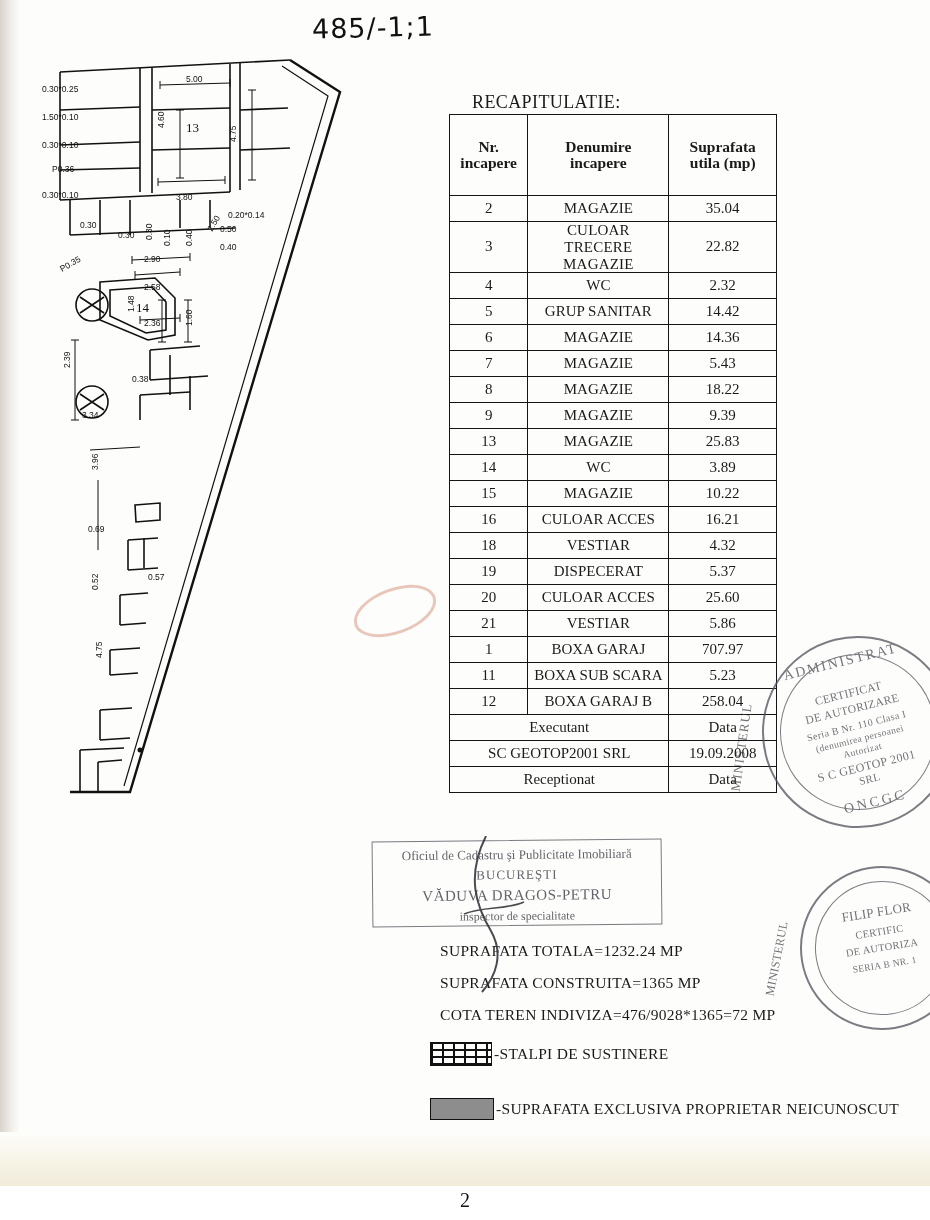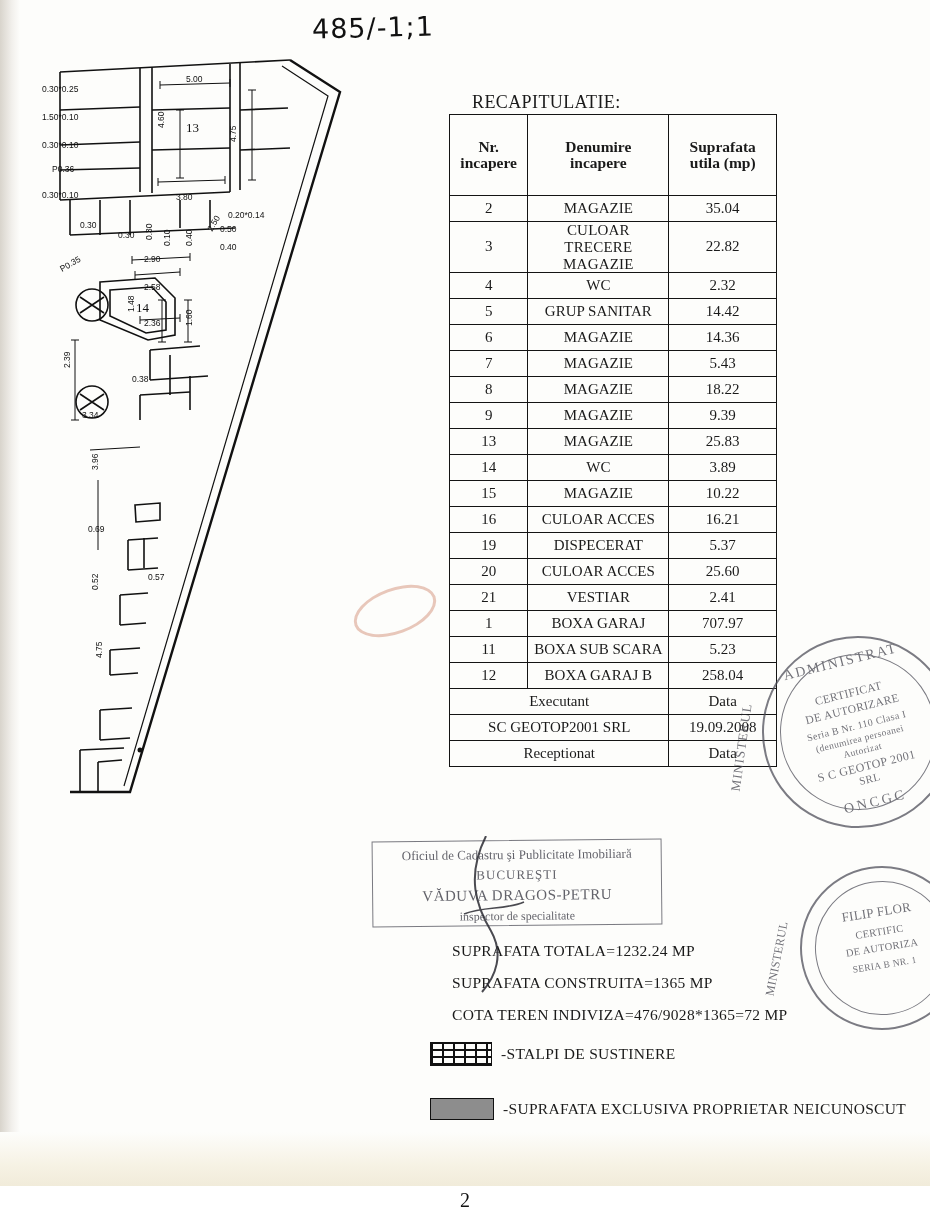--- a/index.html
+++ b/index.html
@@ -122,34 +122,33 @@
   .span2 { text-align: center; }
   .exec-label { text-align: left; padding-left: 8px; font-size: 16px; }
 
   
   .bottom-text {
     position: absolute;
     left: 440px;
     font-size: 15.5px;
     letter-spacing: .3px;
     white-space: nowrap;
-    margin-left: 12px;
   }
   .bt1 { top: 942px; }
   .bt2 { top: 974px; }
   .bt3 { top: 1006px; }
 
   .legend {
     position: absolute;
     left: 430px;
     font-size: 15.5px;
     letter-spacing: .3px;
     display: flex;
     align-items: center;
-    gap: 7px;
+    gap: 0px;
     white-space: nowrap;
   }
   .lg1 { top: 1042px; }
   .lg2 { top: 1098px; }
   .swatch-brick {
     width: 60px; height: 22px;
     border: 1.4px solid #111;
     background:
       repeating-linear-gradient(0deg, #111 0 1.6px, transparent 1.6px 7px),
       repeating-linear-gradient(90deg, #111 0 1.6px, transparent 1.6px 11px);
@@ -468,33 +467,38 @@
       <td>15</td>
       <td>MAGAZIE</td>
       <td>10.22</td>
     </tr>
     <tr>
       <td>16</td>
       <td>CULOAR ACCES</td>
       <td>16.21</td>
     </tr>
     <tr>
+      <td>18</td>
+      <td>VESTIAR</td>
+      <td>4.32</td>
+    </tr>
+    <tr>
       <td>19</td>
       <td>DISPECERAT</td>
       <td>5.37</td>
     </tr>
     <tr>
       <td>20</td>
       <td>CULOAR ACCES</td>
       <td>25.60</td>
     </tr>
     <tr>
       <td>21</td>
       <td>VESTIAR</td>
-      <td>2.41</td>
+      <td>5.86</td>
     </tr>
 
 
     <tr>
       <td>1</td>
       <td>BOXA GARAJ</td>
       <td>707.97</td>
     </tr>
     <tr>
       <td>11</td>

